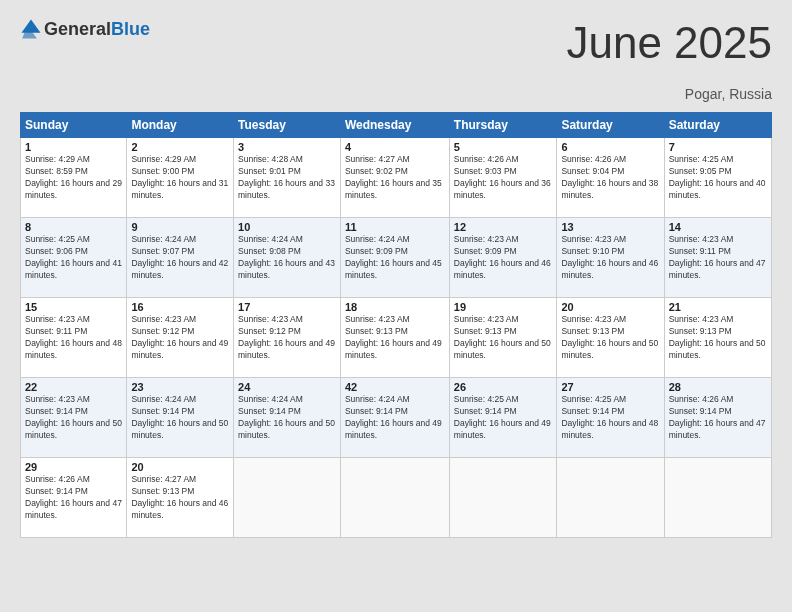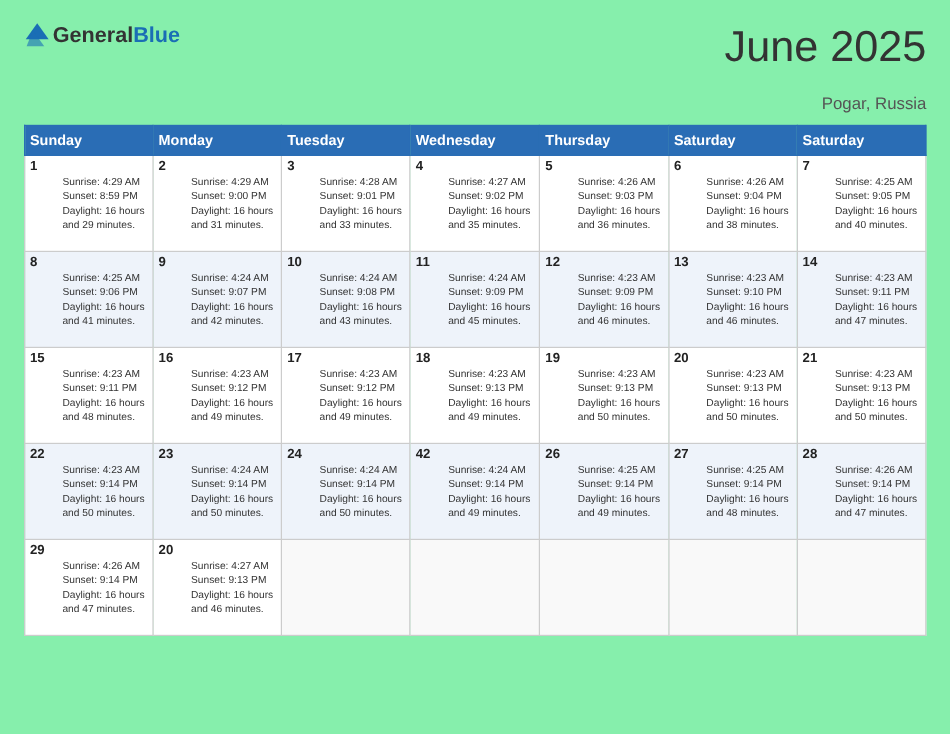--- a/index.html
+++ b/index.html
@@ -7,42 +7,42 @@
       font-family: Arial, sans-serif;
       background: #fff;
       width: 792px;
       height: 612px;
       overflow: hidden;
     }
     .page {
       width: 792px;
       height: 612px;
       padding: 18px 20px 10px 20px;
-      background: #86efac;
+      background: #e5e5e5;
     }
     .header {
       display: flex;
       justify-content: space-between;
       align-items: flex-start;
       margin-bottom: 10px;
     }
     .logo {
       display: flex;
       align-items: center;
     }
     .logo-icon {
       width: 22px;
       height: 22px;
       margin-right: 2px;
     }
     .title-block {
       text-align: right;
     }
     .title-month {
-      font-size: 36px;
+      font-size: 44px;
       color: #333;
       font-weight: normal;
     }
     .title-location {
       font-size: 14px;
       color: #555;
       margin-top: 18px;
     }
     .calendar {
       width: 100%;
@@ -73,21 +73,20 @@
       font-size: 11px;
       font-weight: bold;
       color: #222;
       display: block;
       margin-bottom: 1px;
     }
     .day-info {
       font-size: 8.5px;
       color: #333;
       line-height: 1.4;
-      margin-left: 27px;
     }
     .empty-cell {
       background: #f9f9f9 !important;
     }
   </style>
 </head>
 <body>
 
 <div class="page">
   <div class="header">

